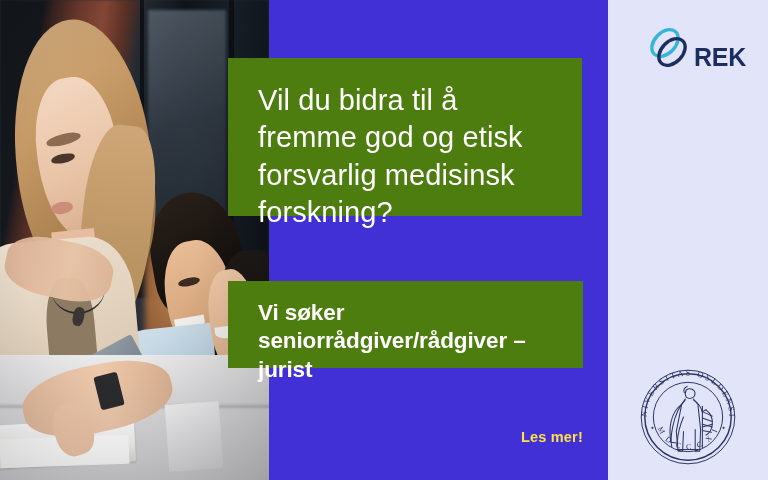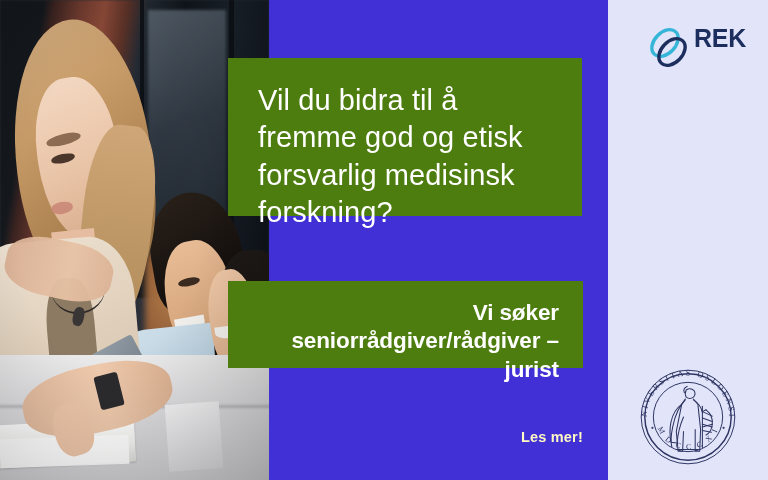--- a/index.html
+++ b/index.html
@@ -213,41 +213,40 @@
     left:228px;top:58px;width:354px;height:158px;
     padding:24px 26px 0 30px;
   }
   .headline{
     margin:0;font-size:29px;line-height:1.29;font-weight:400;
     letter-spacing:.1px;color:#ffffff;
   }
   .job-box{
     left:228px;top:281px;width:355px;height:87px;
     padding:18px 24px 16px 30px;
-    text-align:right;
   }
   .jobtitle{
     margin:0;font-size:22.5px;line-height:1.26;font-weight:700;
     letter-spacing:-.1px;color:#ffffff;
   }
 
   
   .cta{
     position:absolute;left:418px;top:429px;width:165px;
-    text-align:right;font-size:14.5px;font-weight:700;color:#fef9c3;
+    text-align:right;font-size:14.5px;font-weight:700;color:#fde047;
     letter-spacing:.2px;
   }
 
   
   .right-panel{
     position:absolute;left:608px;top:0;width:160px;height:480px;
     background:#e2e4fa;
   }
   .rek-logo{
-    position:absolute;left:38px;top:26px;display:flex;align-items:flex-start;gap:4px;
+    position:absolute;left:38px;top:26px;display:flex;align-items:flex-end;gap:4px;
   }
   .rek-mark{width:46px;height:44px;display:block;}
   .rek-word{
     font-size:25px;font-weight:700;color:#1b2e5e;letter-spacing:-.3px;
     line-height:1;margin-left:-2px;
   }
   .uio-seal{
     position:absolute;left:26px;top:363px;width:108px;height:108px;
   }
   .uio-seal svg{display:block;width:108px;height:108px;}

